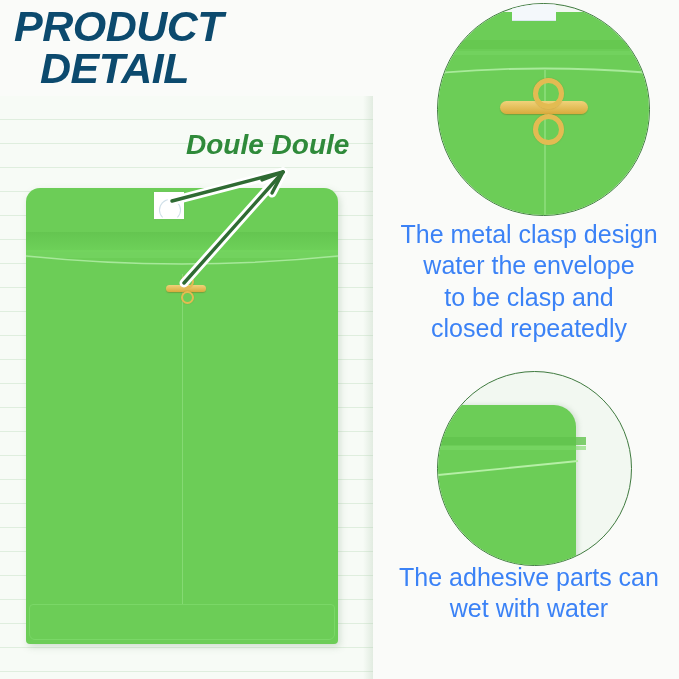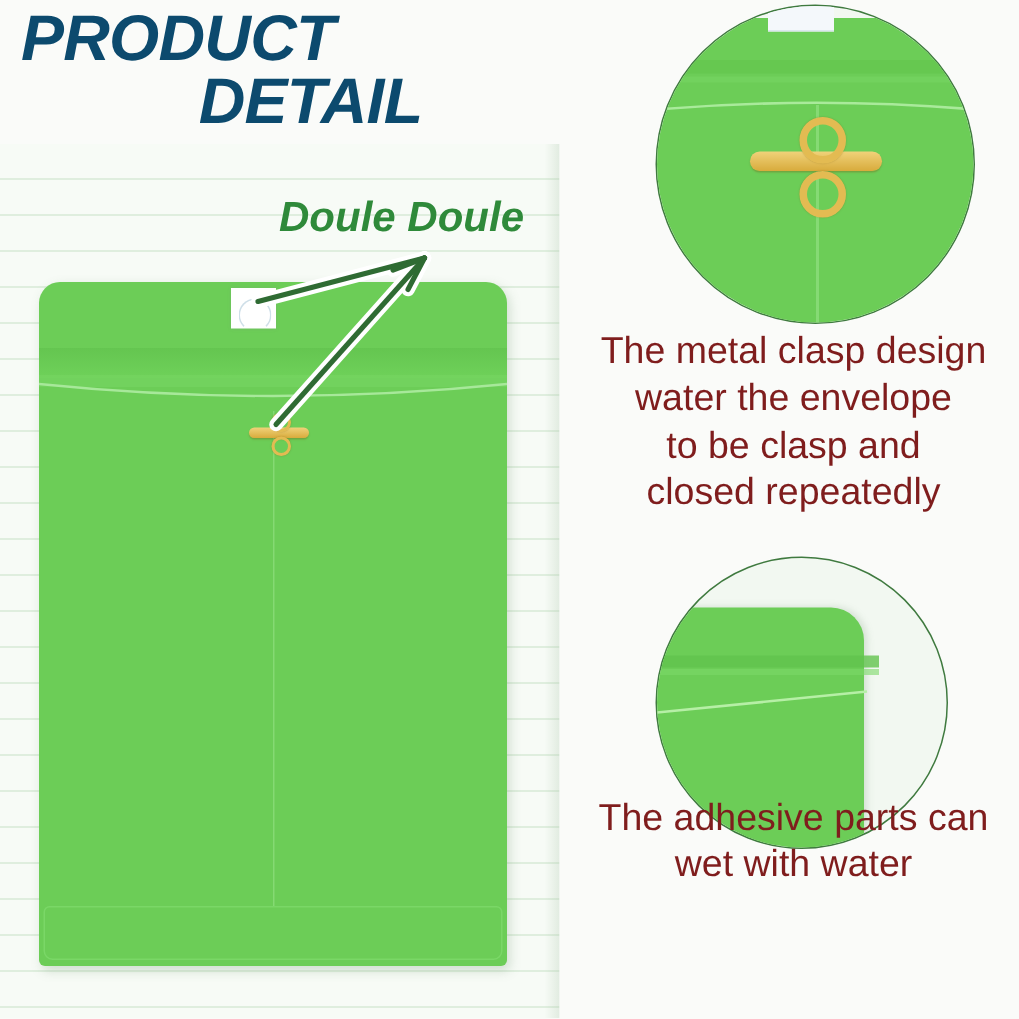--- a/index.html
+++ b/index.html
@@ -14,21 +14,21 @@
   
   .title{
     position:absolute;left:14px;top:6px;width:360px;
     font-weight:bold;font-style:italic;
     color:#0c4a6e;
     line-height:0.97;
     letter-spacing:-0.5px;
     z-index:40;
   }
   .title .l1{font-size:43px;display:block;}
-  .title .l2{font-size:43px;display:block;text-align:center;padding-left:26px;}
+  .title .l2{font-size:43px;display:block;padding-left:26px;}
 
   
   .paper{
     position:absolute;left:0;top:96px;width:373px;height:583px;
     background:#f4faf3;
     overflow:hidden;
   }
   .paper .rules{position:absolute;inset:0;
     background:repeating-linear-gradient(
       to bottom,
@@ -172,27 +172,27 @@
   .c2 .stripe{position:absolute;left:0;width:148px;background:#62c34d;opacity:.8;}
   .c2 .s1{top:65px;height:8px;}
   .c2 .s2{top:74px;height:4px;background:#7bd968;opacity:.6;}
   .c2 .diag{
     position:absolute;left:0;top:85px;width:160px;height:22px;overflow:hidden;
   }
 
   .blurb{
     position:absolute;
     text-align:center;
-    color:#7f1d1d;
+    color:#3b82f6;
     font-size:25px;
     line-height:1.25;
     width:298px;
   }
   .blurb.b1{left:380px;top:219px;}
-  .blurb.b2{left:380px;top:530px;}
+  .blurb.b2{left:380px;top:562px;}
   .blurb div{white-space:nowrap;}
 </style>
 </head>
 <body>
 
 <div id="stage">
 
   <div class="title">
     <span class="l1">PRODUCT</span>
     <span class="l2">DETAIL</span>

